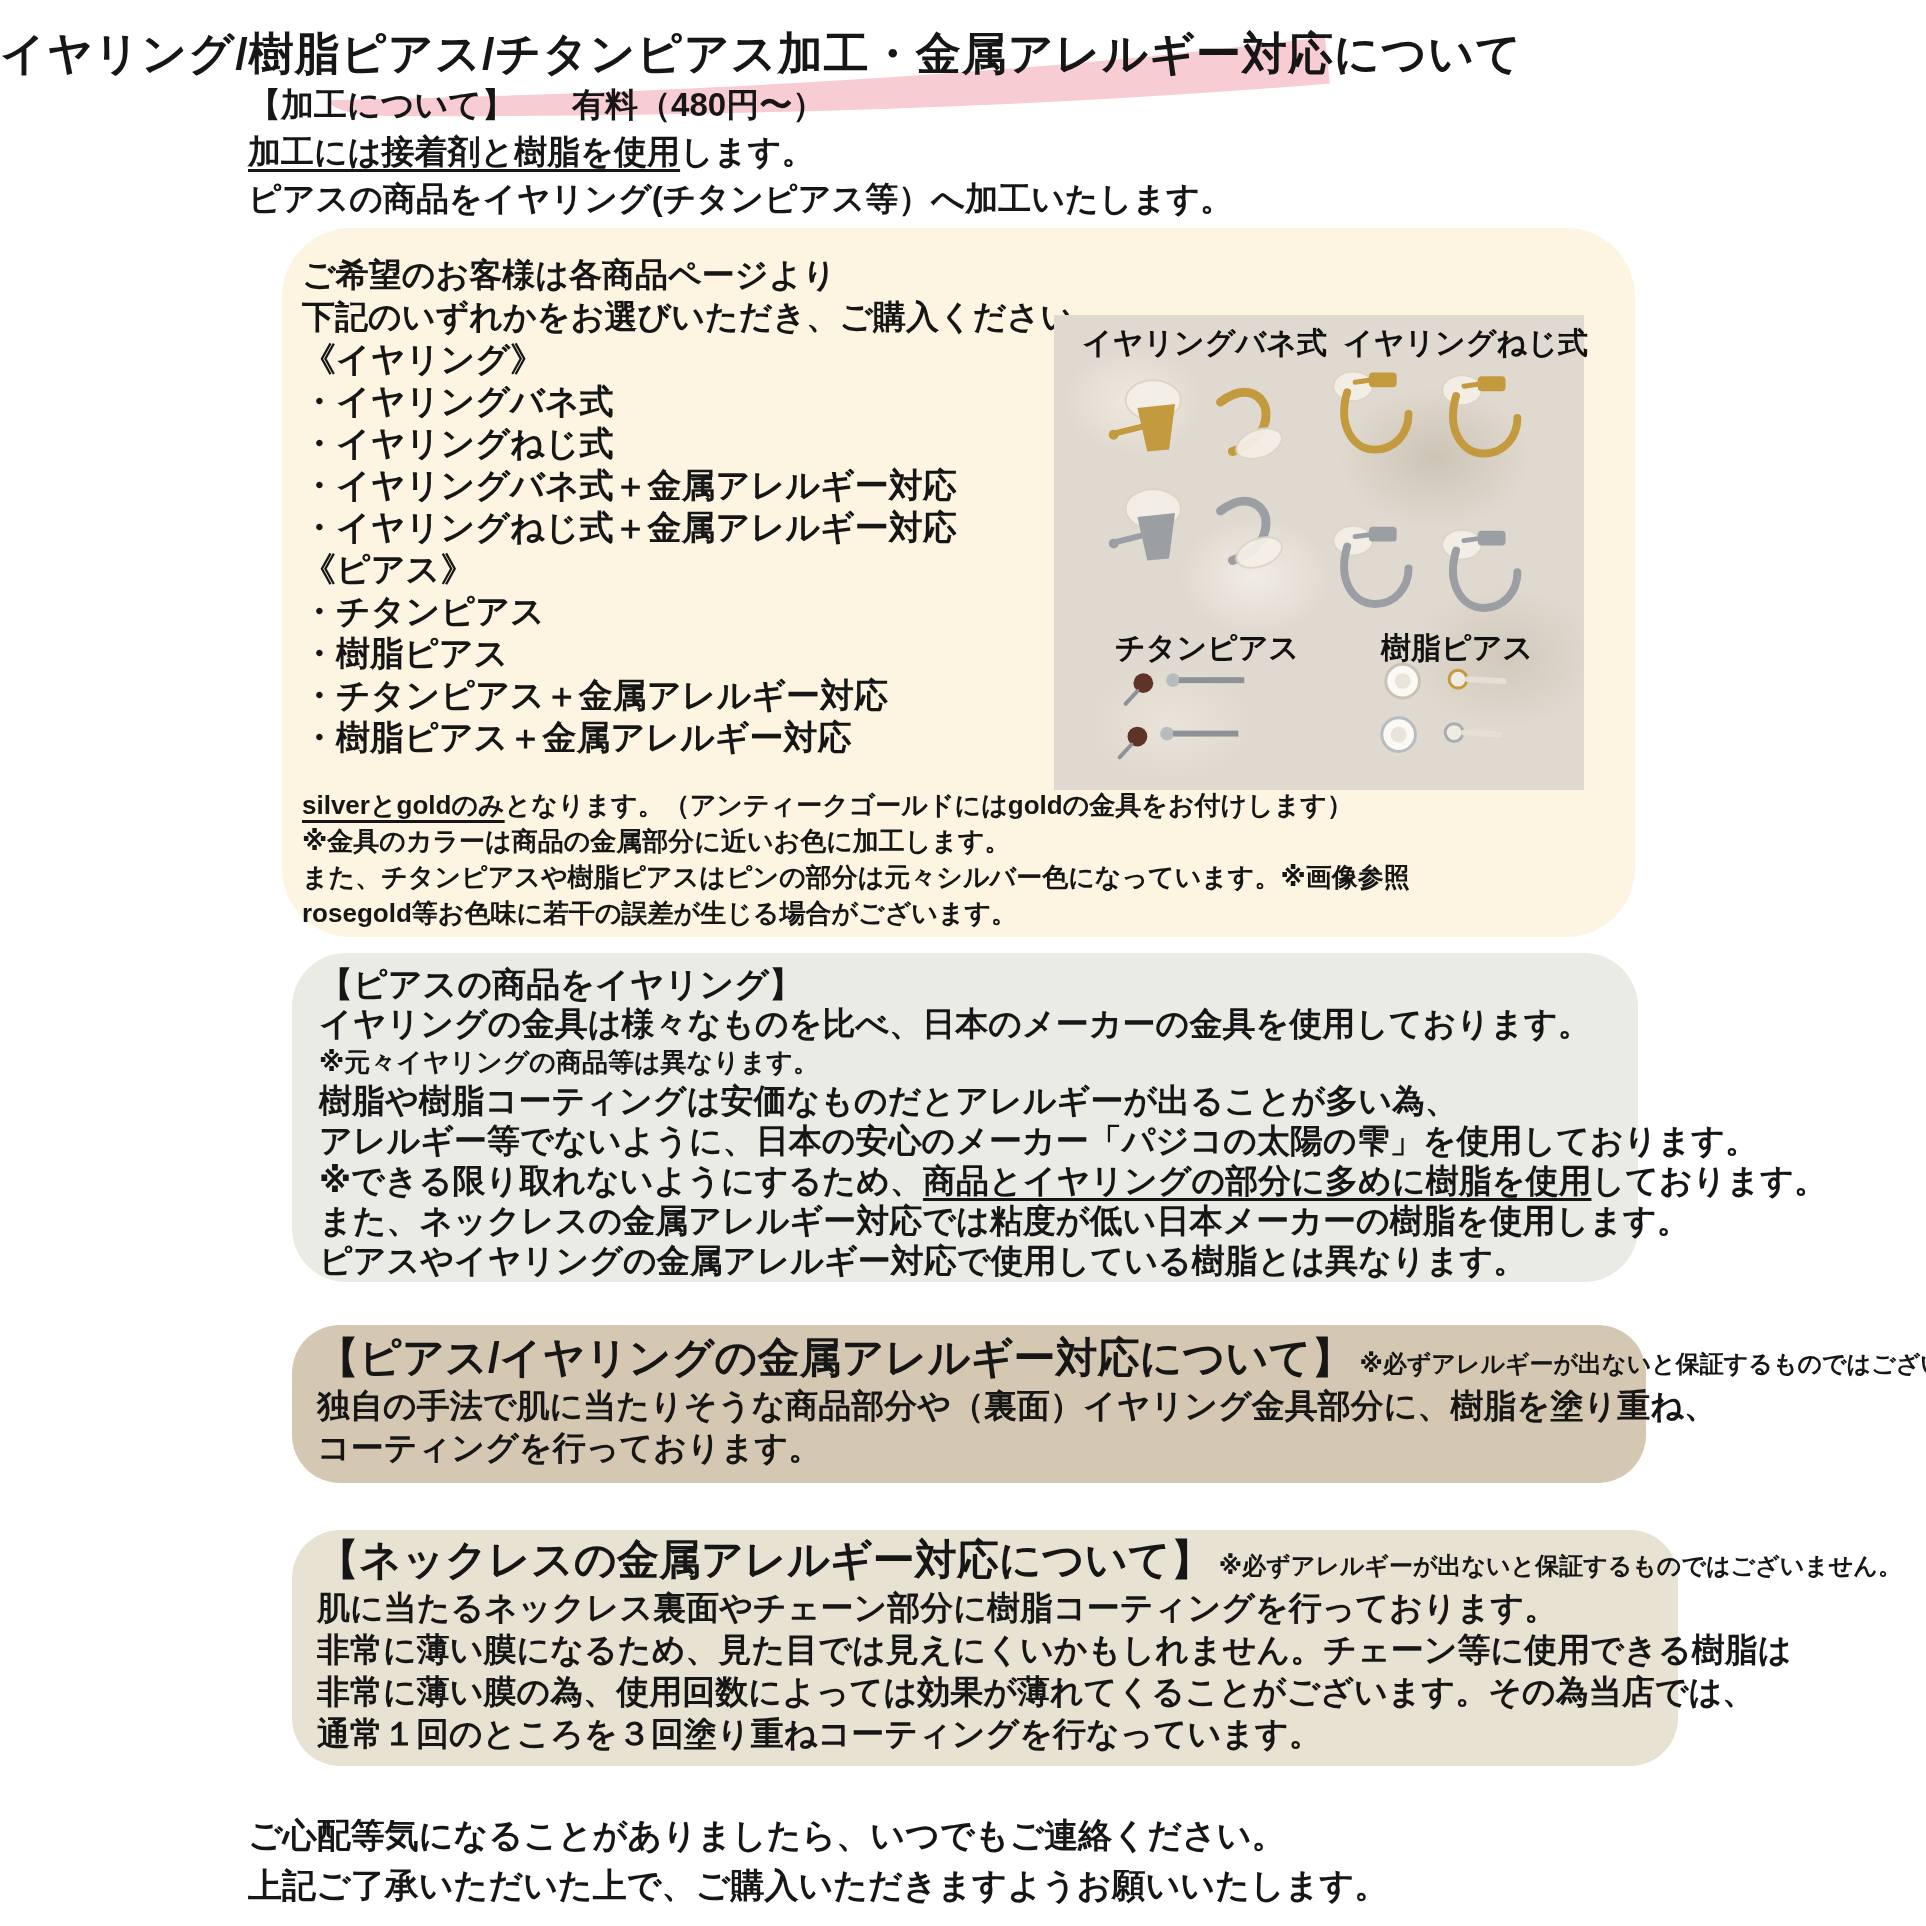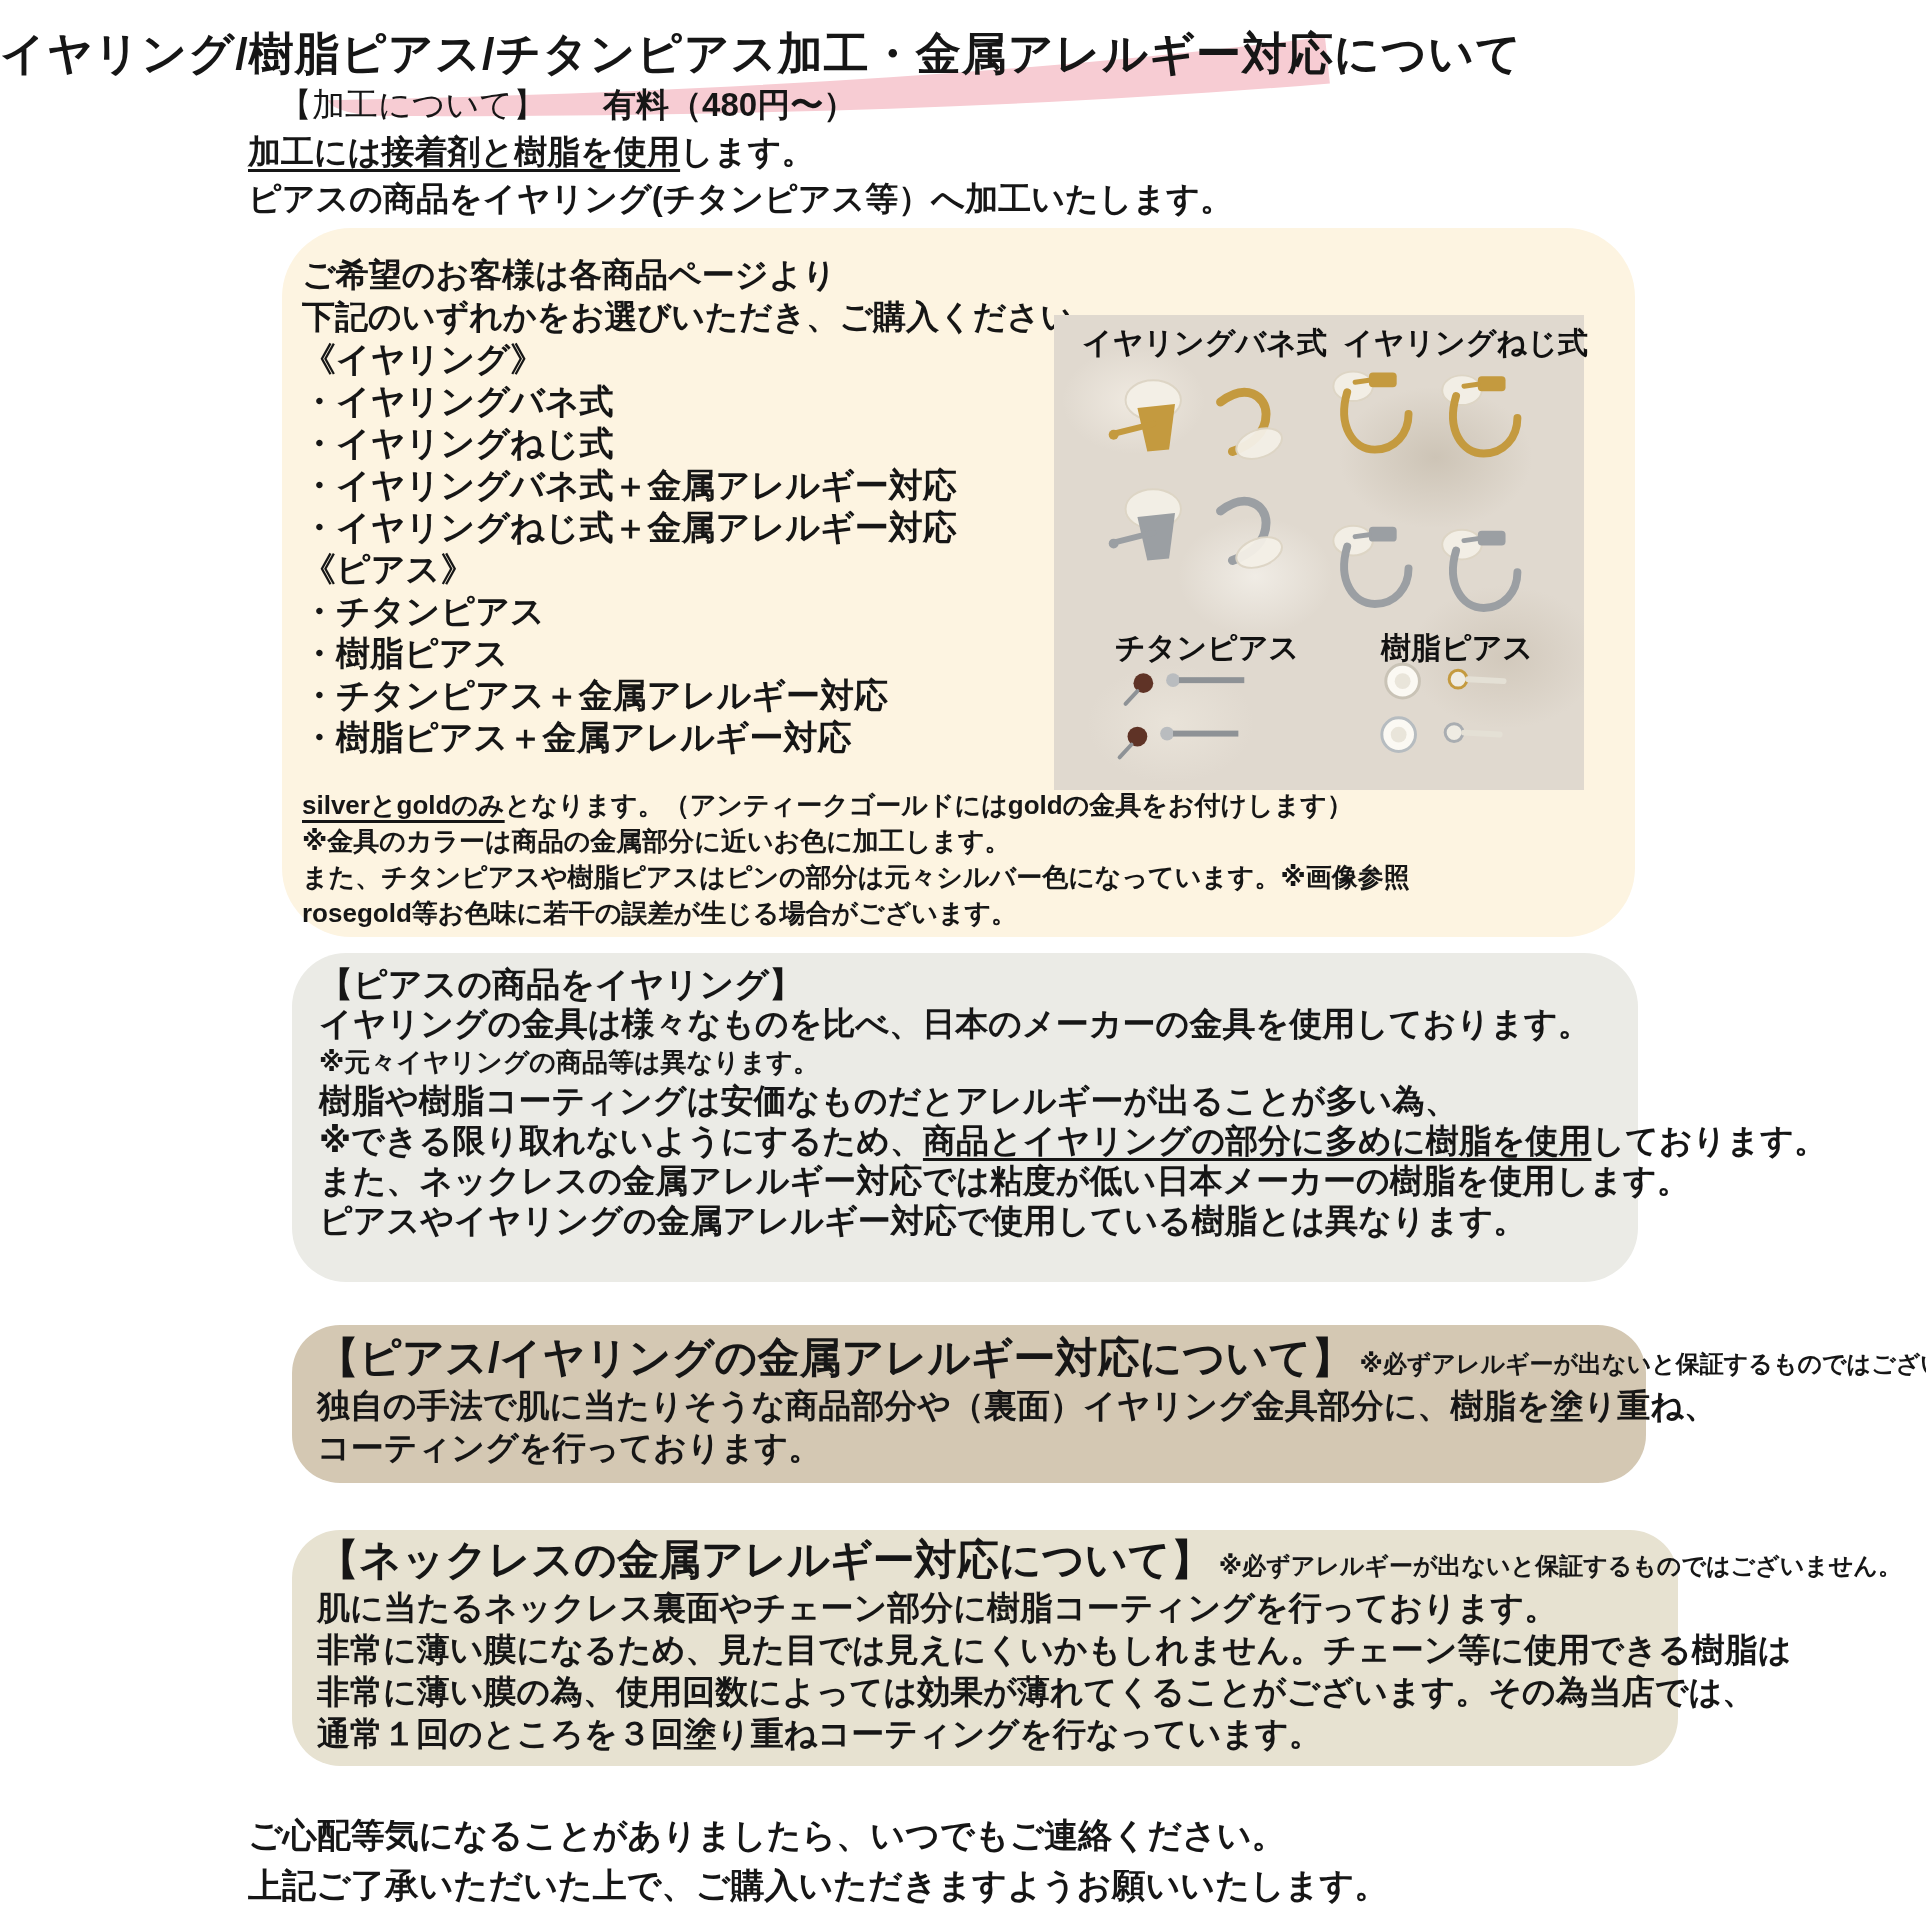--- a/index.html
+++ b/index.html
@@ -9,21 +9,21 @@
   }
   
   .title-swoosh{position:absolute;left:0;top:0;width:1927px;height:149px;}
   .page-title{
     position:absolute;left:0;top:24px;width:100%;text-align:left;
     font-size:45px;font-weight:800;letter-spacing:1px;z-index:2;
   }
   
   .intro{position:absolute;left:248px;top:85px;font-size:33px;line-height:40px;font-weight:600;}
   .intro .row{margin-bottom:7px;white-space:nowrap;}
-  .intro .label{font-weight:400;margin-left:31px;}
+  .intro .label{font-weight:700;}
   .intro .price{font-weight:800;margin-left:57px;}
   .b{font-weight:800;}
   .u{text-decoration:underline;text-decoration-thickness:3px;text-underline-offset:6px;}
   
   .cream-box{position:absolute;left:282px;top:228px;width:1353px;height:709px;background:#fdf4e1;border-radius:69px;}
   .sel-list{position:absolute;left:302px;top:257px;font-size:33px;line-height:42px;font-weight:600;z-index:2;white-space:nowrap;font-family:Liberation Mono, monospace;}
   .sel-list .heavy{font-weight:800;font-size:34px;}
   .sel-notes{position:absolute;left:302px;top:787px;font-size:26px;line-height:36px;font-weight:600;z-index:2;white-space:nowrap;}
   
   .photo{
@@ -178,20 +178,21 @@
     <div class="photo-label pl-bl">チタンピアス</div>
     <div class="photo-label pl-br">樹脂ピアス</div>
   </div>
 
   <div class="gray-box"></div>
   <div class="gray-inner">
     <div class="hdr">【ピアスの商品をイヤリング】</div>
     <div>イヤリングの金具は様々なものを比べ、日本のメーカーの金具を使用しております。</div>
     <div class="small">※元々イヤリングの商品等は異なります。</div>
     <div>樹脂や樹脂コーティングは安価なものだとアレルギーが出ることが多い為、</div>
+    <div>アレルギー等でないように、日本の安心のメーカー「パジコの太陽の雫」を使用しております。</div>
     <div>
       <span>※できる限り取れないようにするため、</span><span class="b u">商品とイヤリングの部分に多めに樹脂を使用</span><span>しております。</span>
     </div>
     <div>また、ネックレスの金属アレルギー対応では粘度が低い日本メーカーの樹脂を使用します。</div>
     <div>ピアスやイヤリングの金属アレルギー対応で使用している樹脂とは異なります。</div>
   </div>
 
   <div class="tan-box1"></div>
   <div class="tan1-inner">
     <div>

